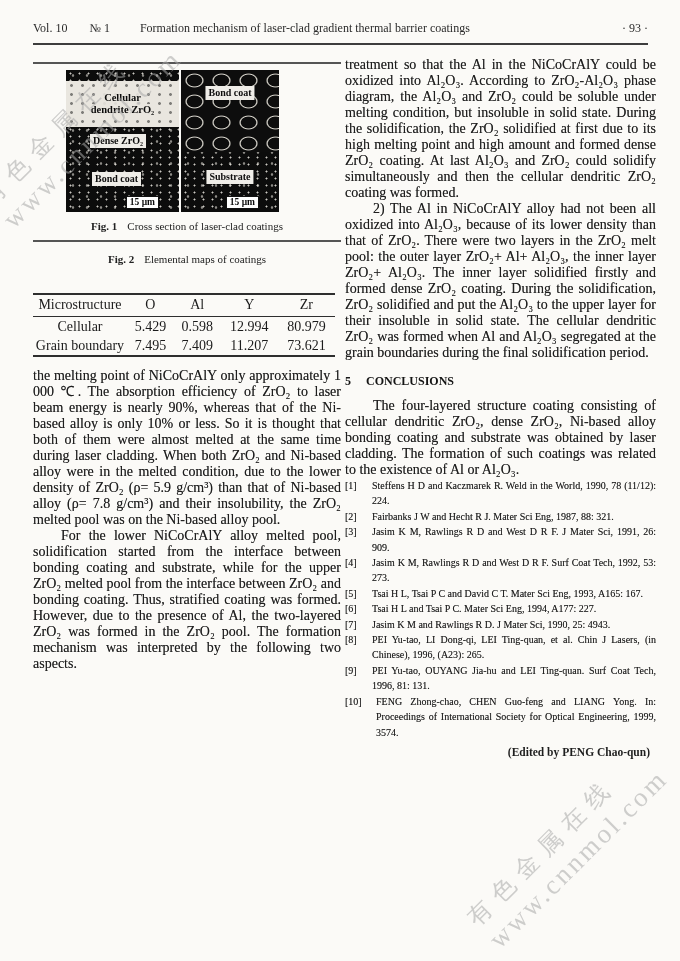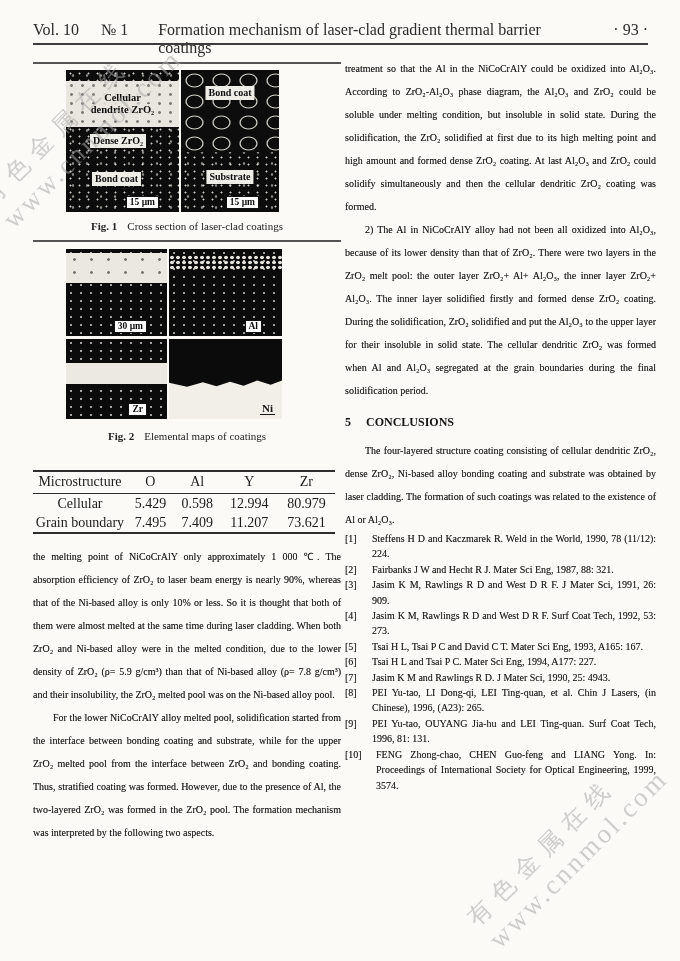--- a/index.html
+++ b/index.html
@@ -7,33 +7,33 @@
   .page{position:relative;width:680px;height:961px;overflow:hidden;background:#fbfaf7;}
 
   
   .wm{position:absolute;transform:rotate(-45deg);color:rgba(168,168,168,0.55);z-index:5;pointer-events:none;line-height:1.25;white-space:nowrap;}
   .wm .cn{font-size:24px;letter-spacing:9px;font-family:"DejaVu Sans", sans-serif;}
   .wm .url{font-size:27px;letter-spacing:3px;font-family:"Liberation Serif", serif;}
   .wm-tl{left:-48px;top:72px;width:310px;}
   .wm-br{left:438px;top:792px;width:310px;}
 
   
-  .hdr{position:absolute;left:33px;top:21px;width:615px;display:flex;align-items:baseline;font-size:16px;color:#2a2a2a;z-index:2;}
+  .hdr{position:absolute;left:33px;top:21px;width:615px;display:flex;align-items:baseline;font-size:12px;color:#2a2a2a;z-index:2;}
   .hdr .vol{margin-right:22px;}
   .hdr .issue{margin-right:30px;}
   .hdr .rtitle{flex:1;text-align:left;}
   .hdr .pgno{margin-left:18px;}
   .hdr-rule{position:absolute;left:33px;top:43px;width:615px;height:2px;background:#3d3d3d;z-index:2;}
 
   
   .col{position:absolute;top:52px;z-index:2;}
   .col-left{left:33px;width:308px;}
   .col-right{left:345px;width:311px;}
 
-  .body-par{font-size:10px;line-height:23px;text-align:justify;text-shadow:0 0 .4px rgba(20,20,20,.55);}
+  .body-par{font-size:14px;line-height:16px;text-align:justify;text-shadow:0 0 .4px rgba(20,20,20,.55);}
   .indent{text-indent:2em;}
 
   .rule{height:2px;background:#555;width:100%;}
 
   
   .fig1-imgs{margin:6px 0 0 33px;display:flex;gap:2px;height:142px;width:213px;}
   .micro{position:relative;background-color:#0c0c0c;overflow:hidden;
     background-image:radial-gradient(circle, rgba(235,232,225,.85) .7px, transparent 1.3px),
                      radial-gradient(circle, rgba(225,222,214,.6) .9px, transparent 1.6px);
     background-size:9px 7px,14px 11px;}
@@ -126,38 +126,20 @@
         <div class="scalebox">15 μm</div>
       </div>
     </div>
 
     <div class="fig-cap">
       <b>Fig. 1</b><span>Cross section of laser-clad coatings</span>
     </div>
 
     <div class="rule" style="margin-top:8px;"></div>
 
-    <div class="fig2-grid">
-      <div class="f2">
-        <div class="whiteband f2tl-band"></div>
-        <div class="scalebox">30 μm</div>
-      </div>
-      <div class="f2">
-        <div class="whiteband f2tr-band"></div>
-        <div class="scalebox">Al</div>
-      </div>
-      <div class="f2">
-        <div class="whiteband f2bl-band"></div>
-        <div class="scalebox">Zr</div>
-      </div>
-      <div class="f2 f2br">
-        <div class="f2br-black"></div>
-        <div class="ni-lbl">Ni</div>
-      </div>
-    </div>
 
     <div class="fig-cap" style="margin-top:11px;">
       <b>Fig. 2</b><span>Elemental maps of coatings</span>
     </div>
 
     <div class="tbl-wrap">
       <table class="edax">
         <thead>
           <tr>
             <th>Microstructure</th>
@@ -235,15 +217,16 @@
       </div>
     <div class="ref">
         <span class="rn">[9]</span>
         <span class="rt">PEI Yu-tao, OUYANG Jia-hu and LEI Ting-quan. Surf Coat Tech, 1996, 81: 131.</span>
       </div>
     <div class="ref">
         <span class="rn" style="width:31px;">[10]</span>
         <span class="rt">FENG Zhong-chao, CHEN Guo-feng and LIANG Yong. In: Proceedings of International Society for Optical Engineering, 1999, 3574.</span>
       </div>
 
+    <div class="edited">(Edited by PENG Chao-qun)</div>
   </div>
 
 </div>
 
 </body></html>

